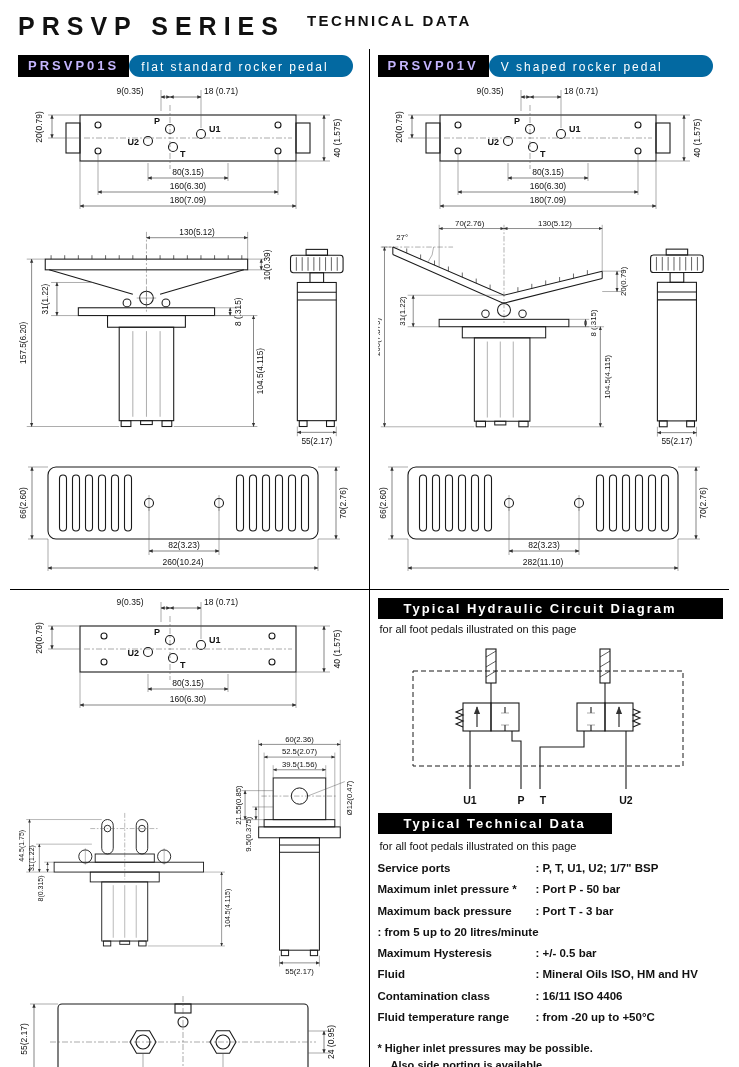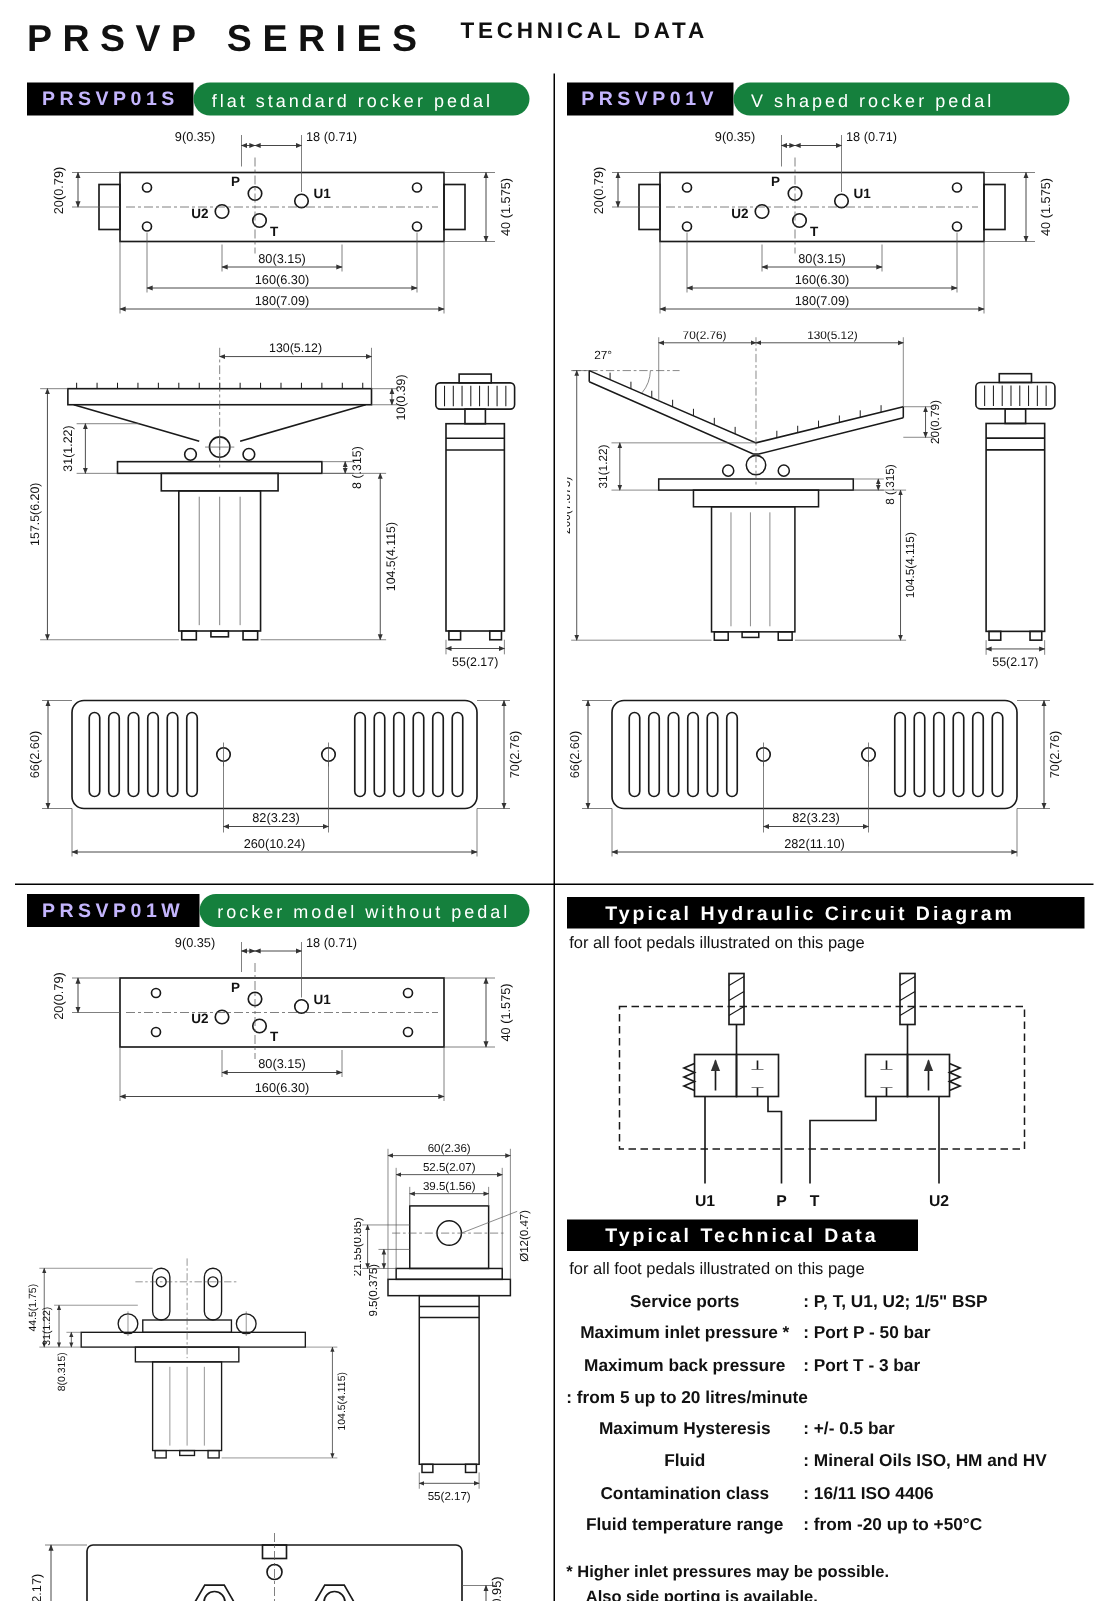--- a/index.html
+++ b/index.html
@@ -7,27 +7,27 @@
   .page { width:739px; min-height:1067px; margin:0 auto; padding:6px 10px; background:#fff; }
   .pagehead { display:flex; align-items:flex-start; gap:22px; padding:6px 8px 8px; }
   .title { font-size:25px; font-weight:bold; letter-spacing:7px; }
   .subtitle { font-size:15px; font-weight:bold; letter-spacing:2.5px; }
   .grid { display:grid; grid-template-columns:1fr 1fr; }
   .cell { padding:6px 6px 10px 8px; overflow:hidden; }
   .cell-l { border-right:1.5px solid #000; }
   .row1 { border-bottom:1.5px solid #000; }
   .shead { display:flex; margin:0 10px 4px 0; }
   .scode { background:#000; color:#c4b5fd; font-weight:bold; font-size:13px; letter-spacing:3px; padding:3px 10px; white-space:nowrap; }
-  .sdesc { background:#15803d; color:#fff; font-size:12px; letter-spacing:2px; padding:5px 12px 3px; flex:1; white-space:nowrap; overflow:hidden;border-radius:11px; }
+  .sdesc { background:#0369a1; color:#fff; font-size:12px; letter-spacing:2px; padding:5px 12px 3px; flex:1; white-space:nowrap; overflow:hidden;border-radius:11px; }
   .bar { background:#000; color:#fff; font-weight:bold; font-size:13px; letter-spacing:2px; padding:3px 26px; margin:2px 0 4px; }
   .bar-inline { display:inline-block; }
   .note { font-size:11px; margin:2px 0 6px 2px; }
   .drawrow { display:flex; align-items:flex-start; }
   .trow { display:flex; font-size:11.5px; line-height:1.85; }
-  .tlabel { width:158px; flex:none; font-weight:bold;text-align:center; }
+  .tlabel { width:158px; flex:none; font-weight:bold; }
   .tvalue { flex:1; font-weight:bold; }
   .footnote { font-size:11px; margin-top:12px; line-height:1.55; font-weight:bold; }
   .fni { padding-left:13px; }
   svg.drw { display:block; }
   svg text { font-family:"Liberation Sans", sans-serif; font-size:8.5px; fill:#111; }
   svg text.pl { font-size:9px; font-weight:bold; }
   svg text.cp { font-size:10.5px; font-weight:bold; }
   .p  { fill:none; stroke:#1a1a1a; stroke-width:1.1; }
   .d  { stroke:#333; stroke-width:0.6; fill:none; }
   .e  { stroke:#555; stroke-width:0.5; fill:none; }
@@ -440,24 +440,20 @@
           <text x="166" y="97" text-anchor="middle">82(3.23)</text>
           <line class="e" x1="30" y1="88" x2="30" y2="120"></line>
             <line class="e" x1="300" y1="88" x2="300" y2="120"></line>
           <line class="d" x1="30" y1="117" x2="300" y2="117" marker-start="url(#ar)" marker-end="url(#ar)"></line>
           <text x="165" y="114" text-anchor="middle">282(11.10)</text>
         </g>
       </svg>
     </div>
 
     <div class="cell cell-l">
-      <div class="shead">
-        <span class="scode">PRSVP01W</span>
-        <span class="sdesc">rocker model without pedal</span>
-      </div>
 
       <svg class="drw" width="340" height="124" viewBox="0 0 340 124">
         <g>
           <rect class="p" x="62" y="30" width="216" height="46"></rect>
           <circle class="p" cx="86" cy="40" r="3"></circle>
             <circle class="p" cx="254" cy="40" r="3"></circle>
           <circle class="p" cx="86" cy="66" r="3"></circle>
             <circle class="p" cx="254" cy="66" r="3"></circle>
           <circle class="p" cx="152" cy="44" r="4.5"></circle>
             <circle class="p" cx="130" cy="56" r="4.5"></circle>
@@ -670,21 +666,21 @@
       </svg>
 
       <div class="bar bar-inline">
         <span>Typical Technical Data</span>
       </div>
       <div class="note">for all foot pedals illustrated on this page</div>
 
       <div>
         <div class="trow">
             <span class="tlabel">Service ports</span>
-            <span class="tvalue">:  P, T, U1, U2; 1/5" BSP</span>
+            <span class="tvalue">:  P, T, U1, U2; 1/7" BSP</span>
           </div>
         <div class="trow">
             <span class="tlabel">Maximum inlet pressure *</span>
             <span class="tvalue">:  Port P - 50 bar</span>
           </div>
         <div class="trow">
             <span class="tlabel">Maximum back pressure</span>
             <span class="tvalue">:  Port T - 3 bar</span>
           </div>
         <div class="trow">

